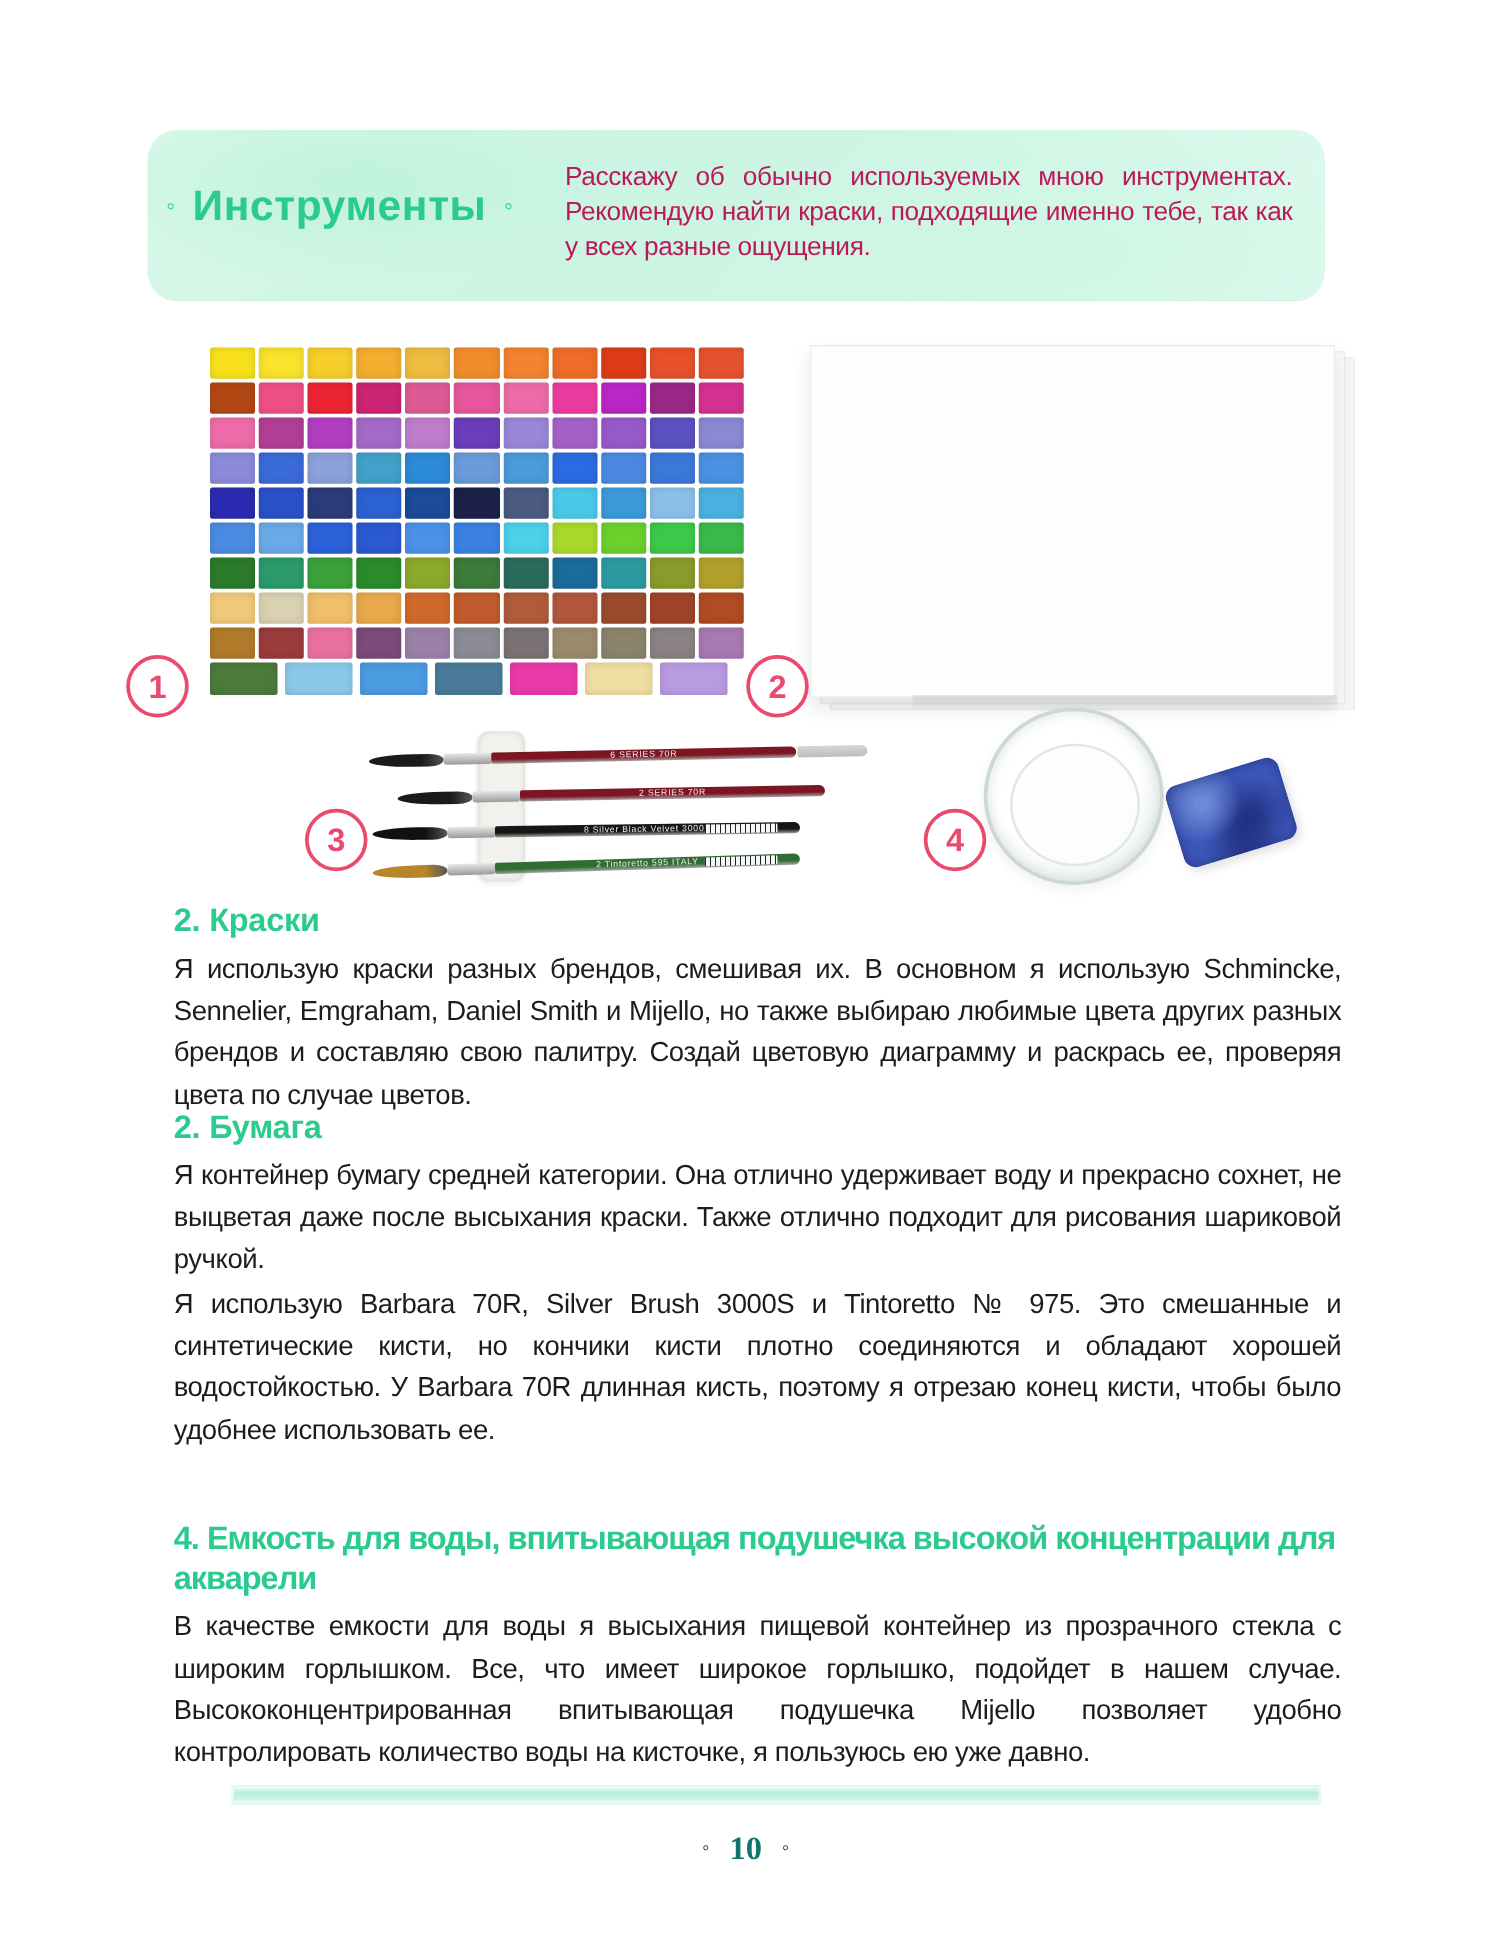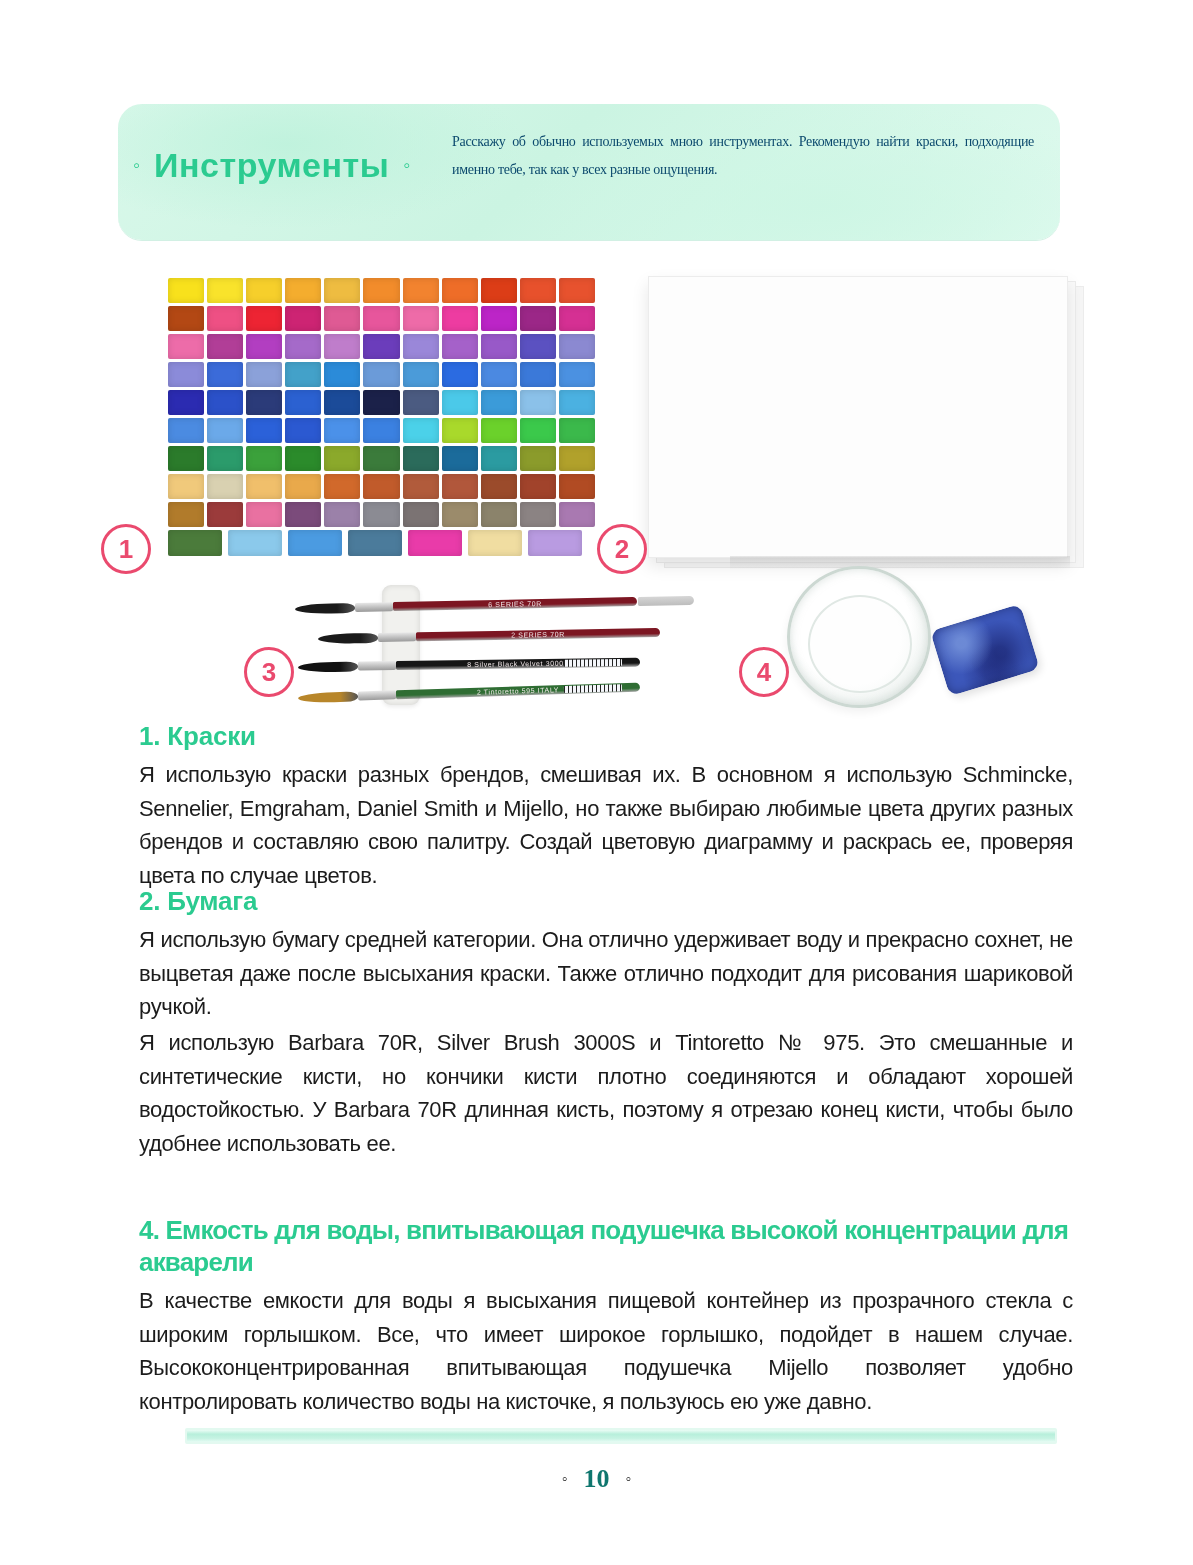--- a/index.html
+++ b/index.html
@@ -9,22 +9,22 @@
   
   .header-box{position:absolute;left:118px;top:104px;width:942px;height:136px;border-radius:24px;
     background:
       radial-gradient(ellipse 340px 120px at 18% 30%, rgba(190,242,220,.9), transparent 70%),
       radial-gradient(ellipse 420px 140px at 75% 75%, rgba(205,246,228,.9), transparent 75%),
       linear-gradient(135deg,#d9f8ea,#cbf4e2 45%,#defaee);
     box-shadow:0 1px 0 rgba(180,230,210,.6);}
   .header-title-row{position:absolute;left:133px;top:146px;display:flex;align-items:center;gap:14px;}
   .title-ornament{color:#2bcb90;font-size:20px;font-weight:bold;}
   .header-title{color:#2bcb90;font-size:34px;font-weight:bold;letter-spacing:.5px;}
-  .header-intro{position:absolute;left:452px;top:128px;width:582px;font-size:14px;line-height:28px;
-    text-align:justify;letter-spacing:-.3px;color:#0c4a6e;font-family:Liberation Serif, serif;}
+  .header-intro{position:absolute;left:452px;top:128px;width:582px;font-size:21px;line-height:28px;
+    text-align:justify;letter-spacing:-.3px;color:#be185d;}
 
   
   .palette{position:absolute;left:168px;top:278px;width:427px;height:278px;display:flex;
     flex-direction:column;gap:3px;}
   .pal-row{display:flex;gap:3px;flex:1;}
   .pal-swatch{flex:1;border-radius:2px;box-shadow:inset 0 0 7px rgba(0,0,0,.14);}
   .pal-row-last{flex:1.05;}
   .pal-row-last .pal-swatch{flex:none;width:54px;margin-right:3px;}
 
   
@@ -289,26 +289,26 @@
       </div>
     </div>
 
   <div class="paper-shadow"></div>
   <div class="glass">
     <div class="glass-inner"></div>
   </div>
   <div class="sponge"></div>
 
   <div class="section sec1">
-    <h2>1. Краски</h2>
+    <h2>2. Краски</h2>
     <div class="body">Я использую краски разных брендов, смешивая их. В основном я использую Schmincke, Sennelier, Emgraham, Daniel Smith и Mijello, но также выбираю любимые цвета других разных брендов и составляю свою палитру. Создай цветовую диаграмму и раскрась ее, проверяя цвета по случае цветов.</div>
   </div>
   <div class="section sec2">
     <h2>2. Бумага</h2>
-    <div class="body">Я использую бумагу средней категории. Она отлично удерживает воду и прекрасно сохнет, не выцветая даже после высыхания краски. Также отлично подходит для рисования шариковой ручкой.</div>
+    <div class="body">Я контейнер бумагу средней категории. Она отлично удерживает воду и прекрасно сохнет, не выцветая даже после высыхания краски. Также отлично подходит для рисования шариковой ручкой.</div>
   </div>
   <div class="section sec3">
     <div class="body">Я использую Barbara 70R, Silver Brush 3000S и Tintoretto № 975. Это смешанные и синтетические кисти, но кончики кисти плотно соединяются и обладают хорошей водостойкостью. У Barbara 70R длинная кисть, поэтому я отрезаю конец кисти, чтобы было удобнее использовать ее.</div>
   </div>
   <div class="section sec4">
     <h2>4. Емкость для воды, впитывающая подушечка высокой концентрации для акварели</h2>
     <div class="body">В качестве емкости для воды я высыхания пищевой контейнер из прозрачного стекла с широким горлышком. Все, что имеет широкое горлышко, подойдет в нашем случае. Высококонцентрированная впитывающая подушечка Mijello позволяет удобно контролировать количество воды на кисточке, я пользуюсь ею уже давно.</div>
   </div>
 
   <div class="footer-stripe"></div>

